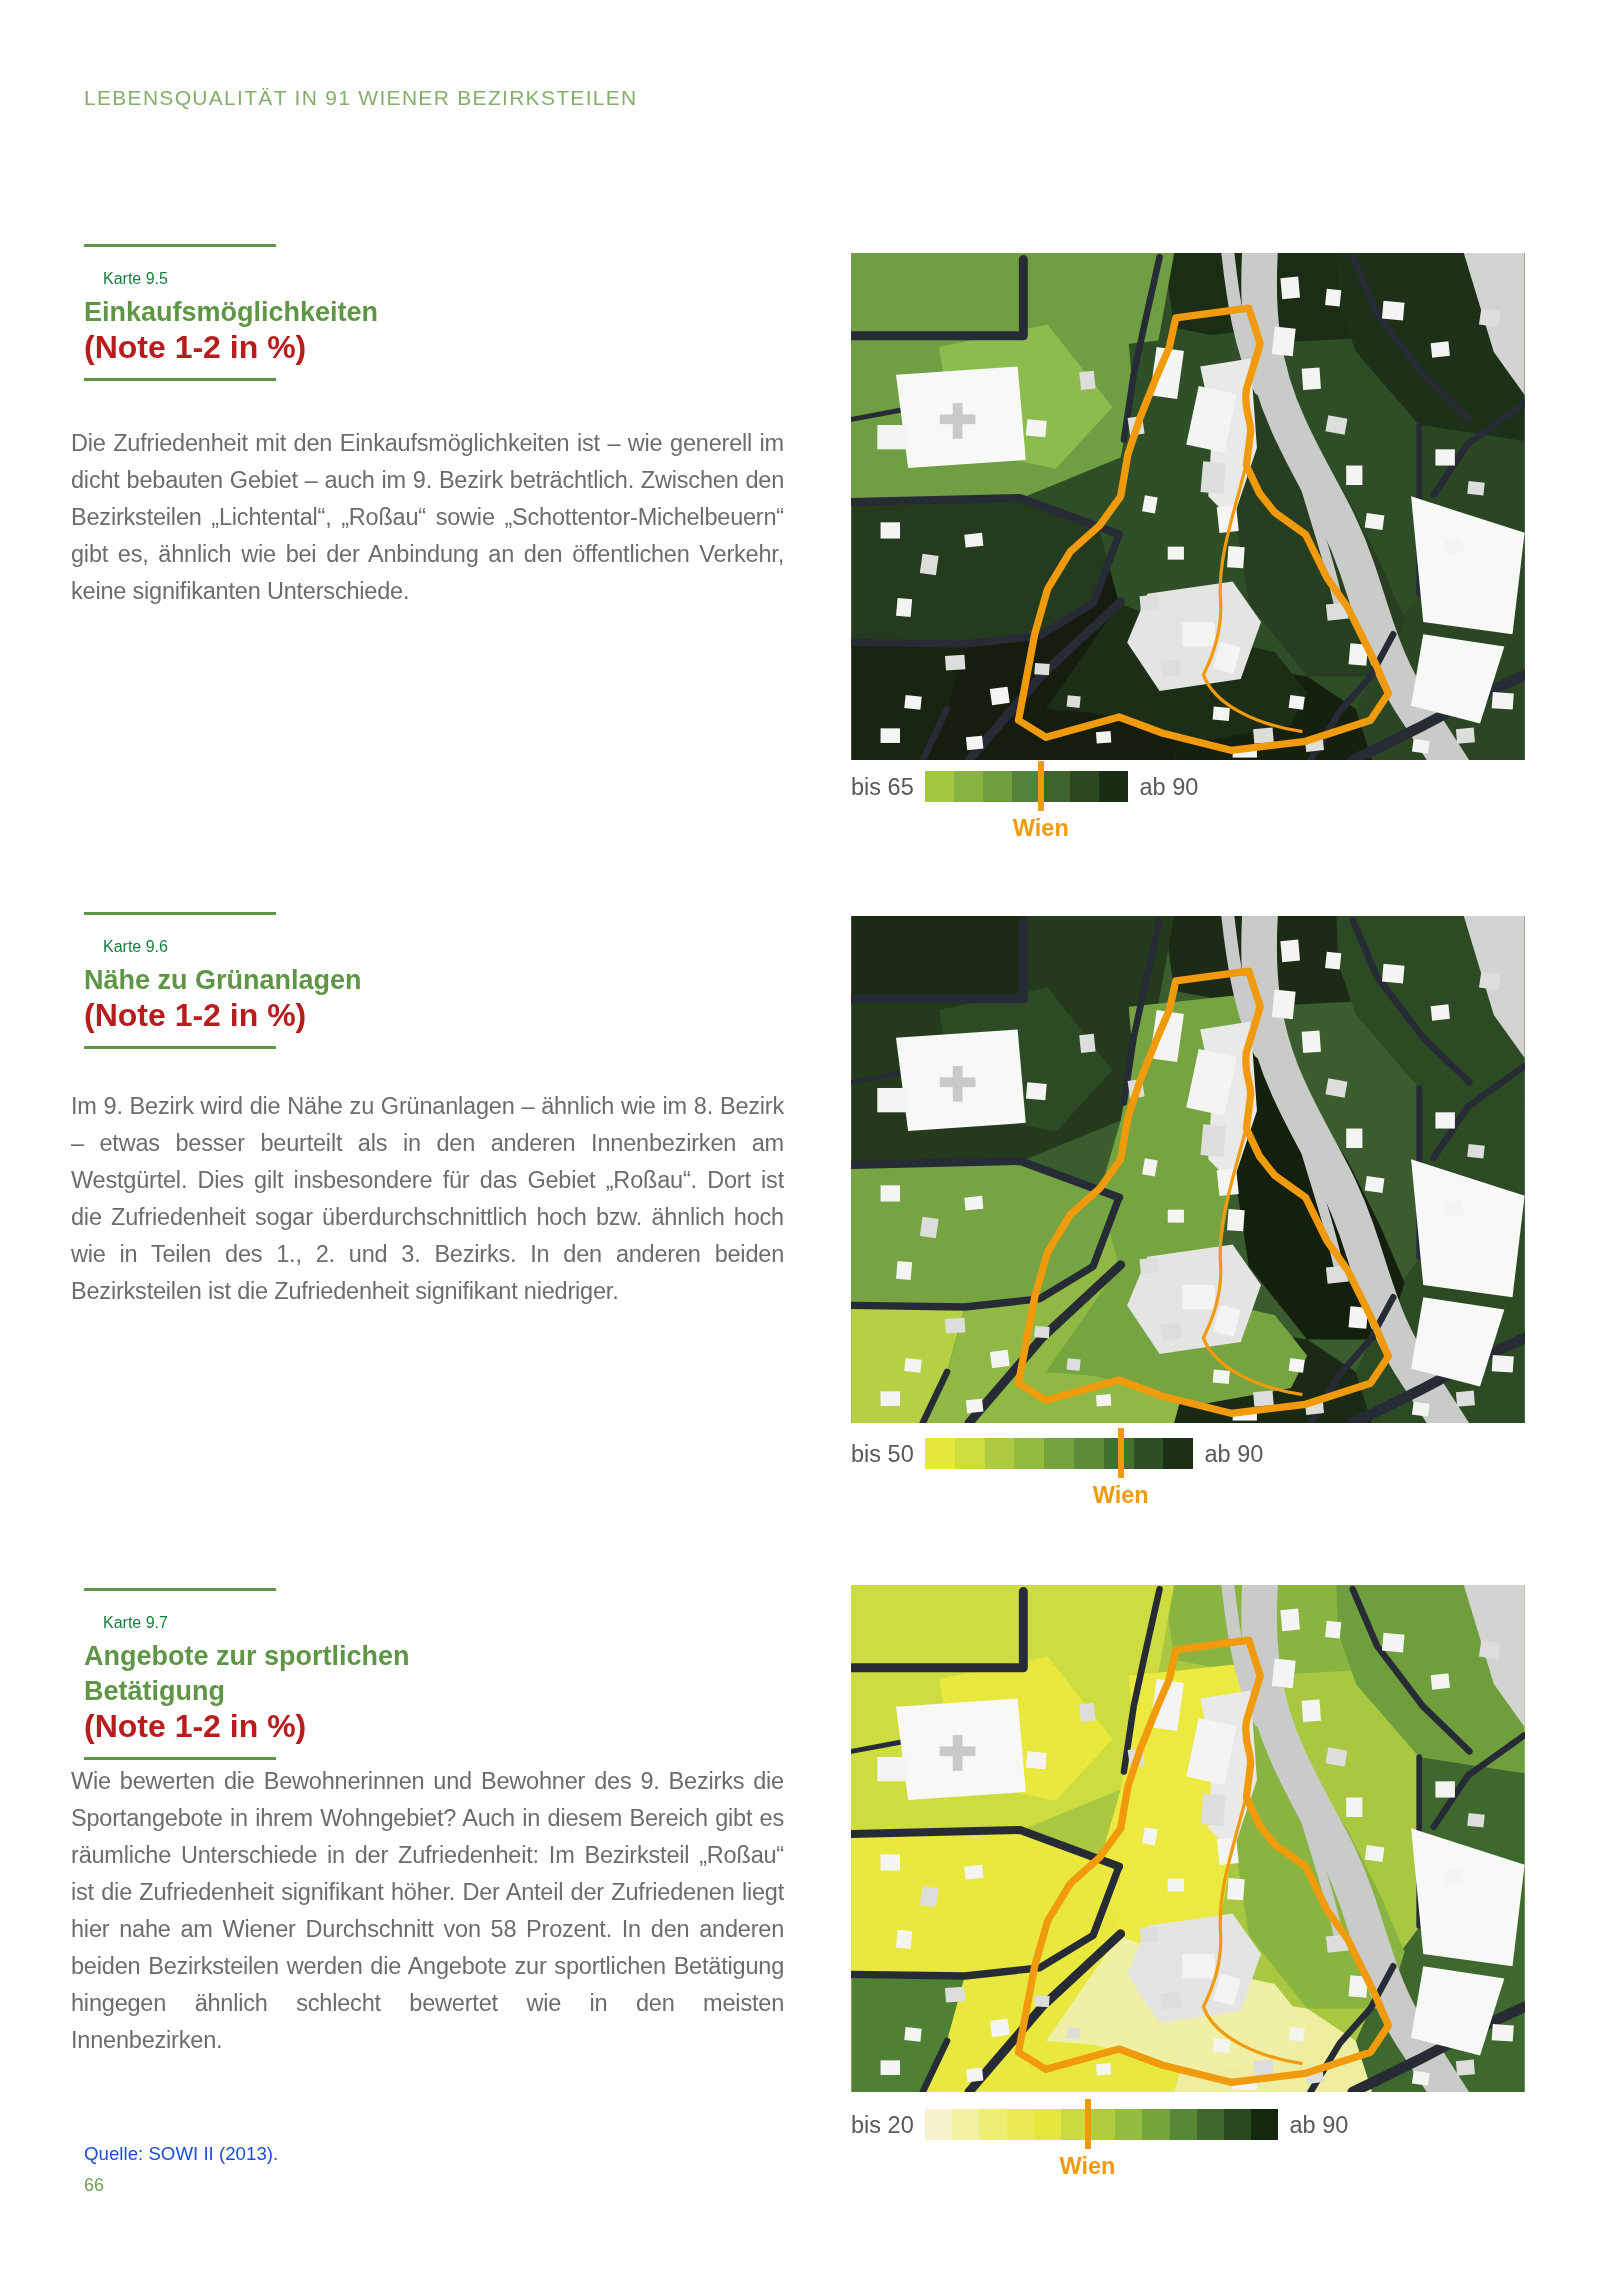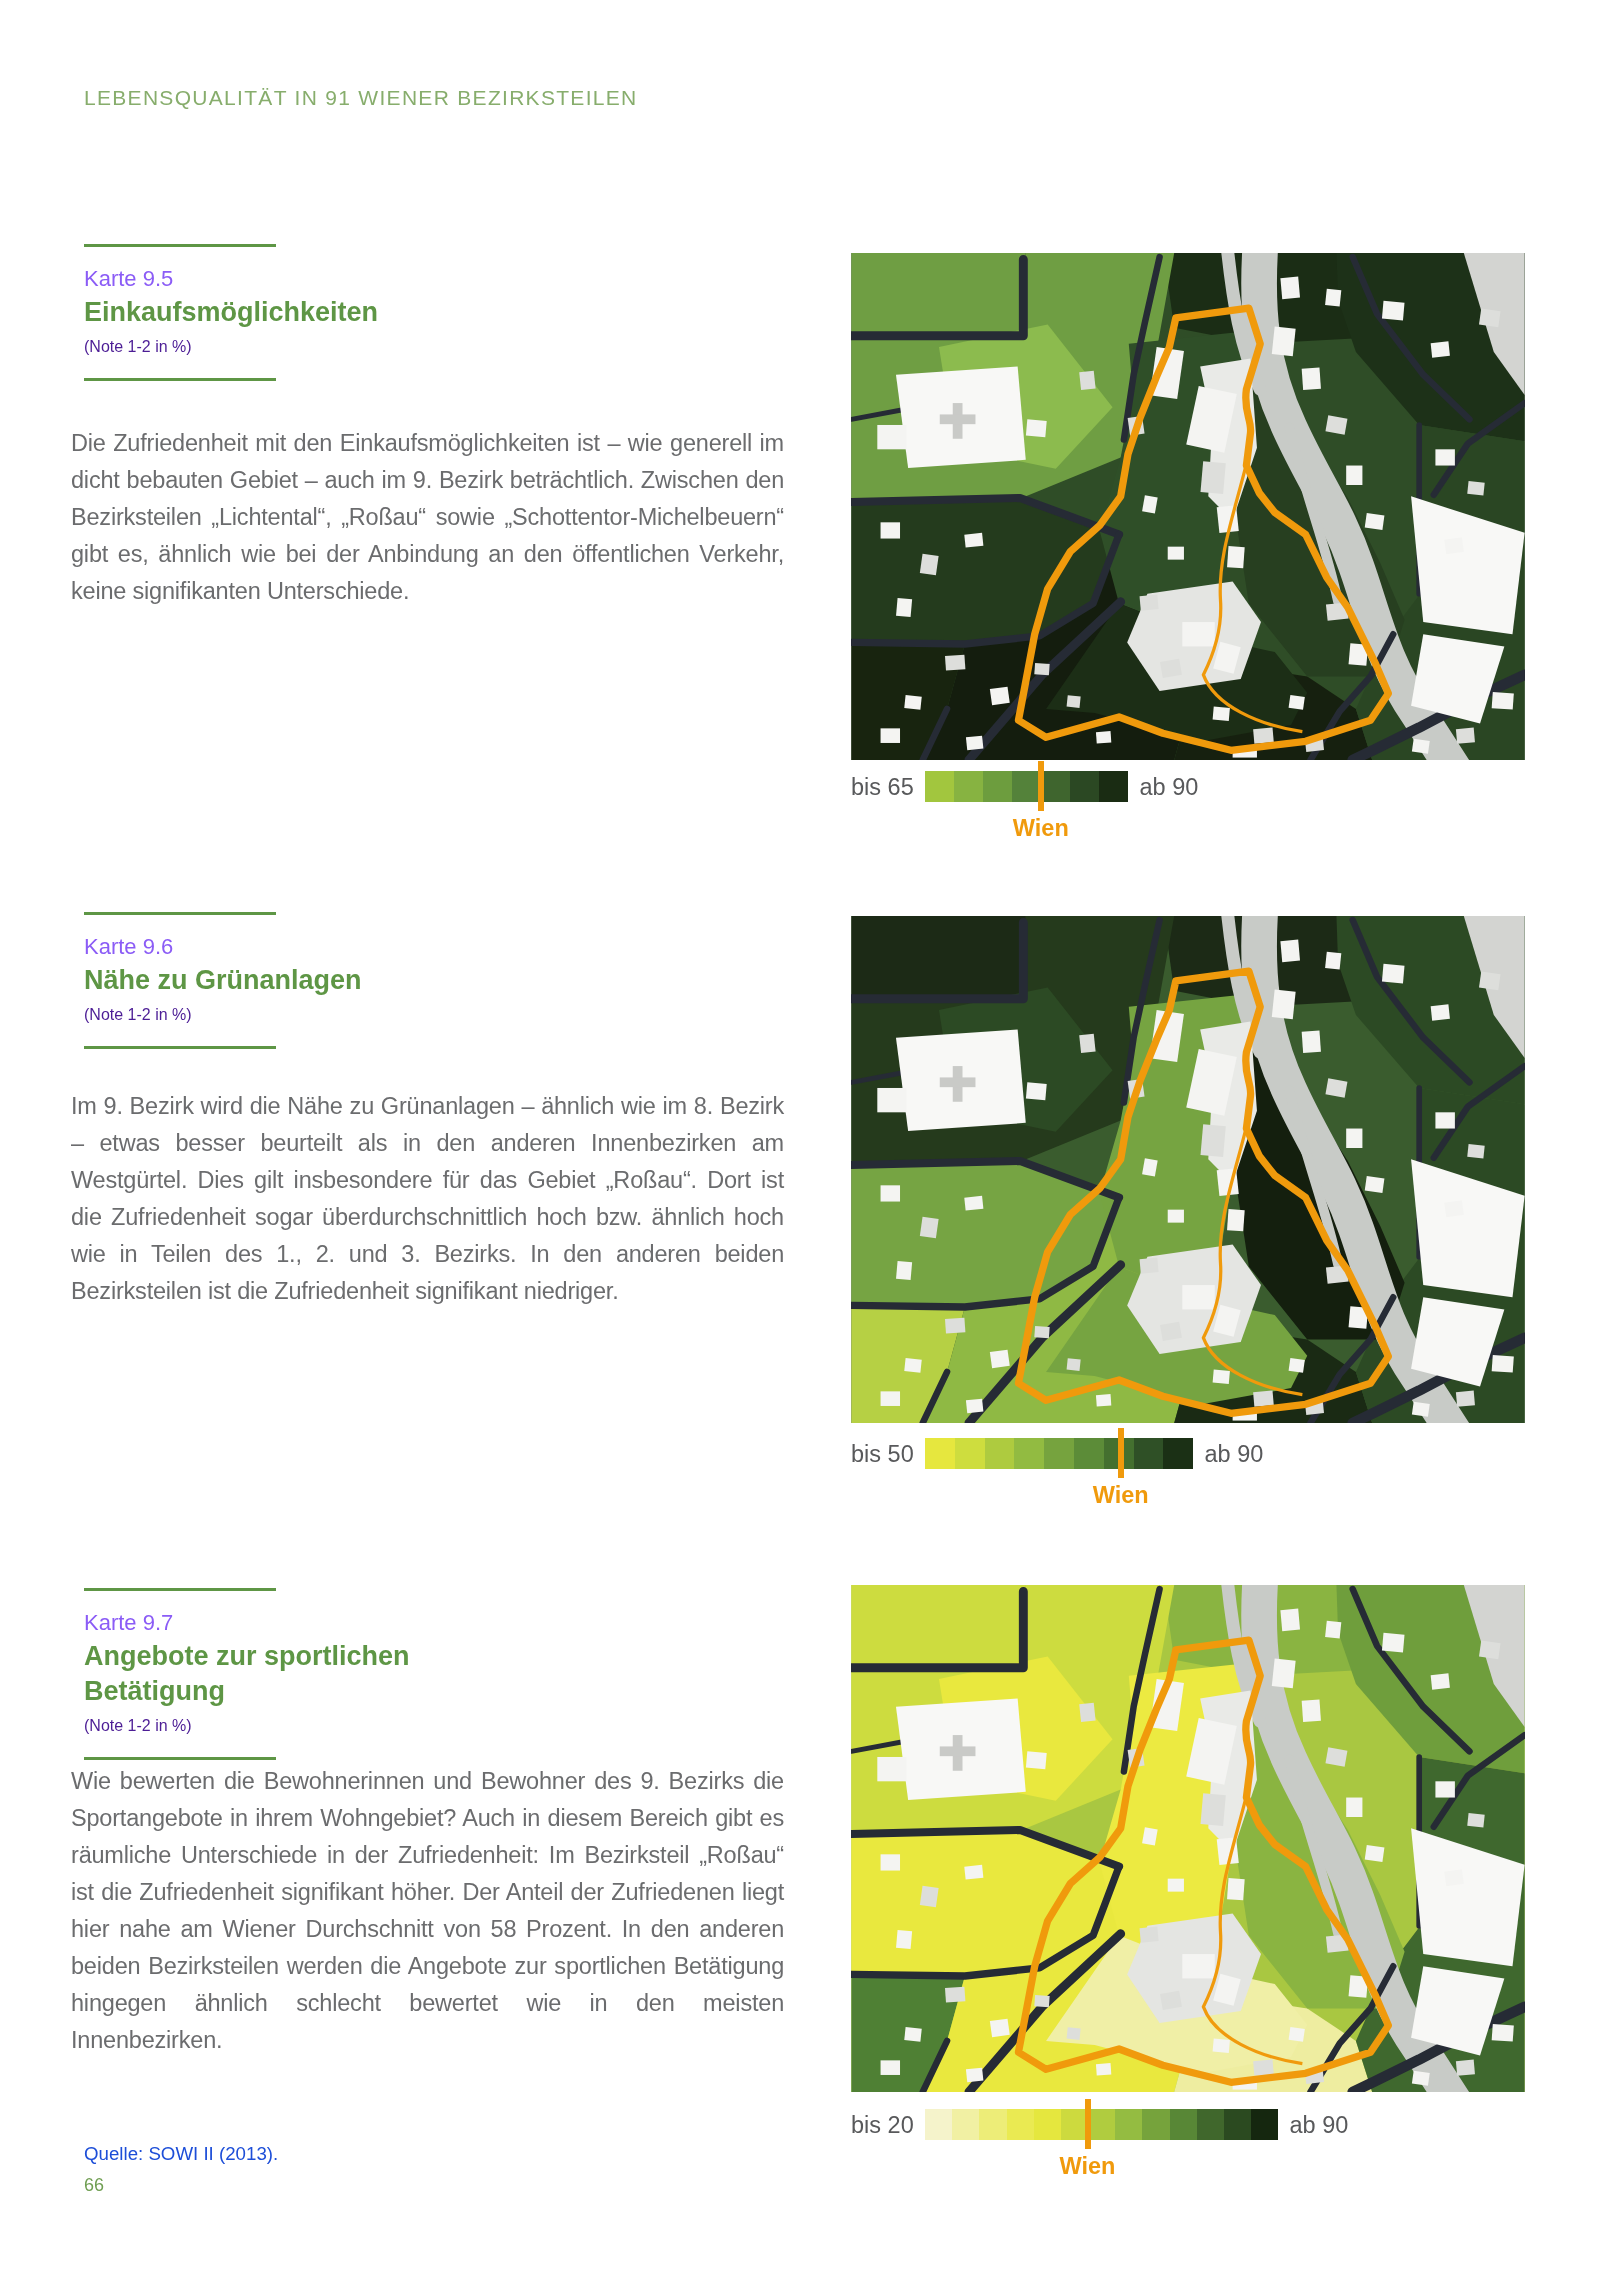--- a/index.html
+++ b/index.html
@@ -2,23 +2,23 @@
 <html style="font-size:13px"><head>
 <meta charset="utf-8">
 <style>
   html,body{margin:0;padding:0;background:#ffffff;}
   .page{position:relative;width:1623px;height:2295px;background:#ffffff;
         font-family:"Liberation Sans",sans-serif;overflow:hidden;padding-left:19px;}
   .hdr{position:absolute;left:84px;top:86px;font-size:21px;letter-spacing:1.3px;
        color:#87ad6c;font-weight:400;}
   .khead{position:absolute;left:84px;width:341px;}
   .krule{width:192px;height:3.2px;background:#5e9645;}
-  .kname{margin-top:16px;font-size:22px;color:#8b5cf6;line-height:32px;}
+  .kname{margin-top:16px;font-size:16px;color:#15803d;line-height:32px;margin-left:19px;}
   .ktitle{font-size:27px;font-weight:700;color:#5e9645;line-height:35px;}
-  .knote{font-size:16px;color:#4c1d95;line-height:34px;}
+  .knote{font-size:32px;color:#b91c1c;line-height:34px;font-weight:bold;}
   .krule2{margin-top:14px;}
   .bodytext{position:absolute;left:71px;width:713px;font-size:23.5px;line-height:37px;
             color:#6b6c6e;text-align:justify;letter-spacing:-0.2px;}
   .mapbox{position:absolute;left:851px;width:674px;height:507px;}
   .mapbox svg{display:block;}
   .legend{position:absolute;left:851px;display:flex;align-items:flex-start;height:89px;}
   .lg-label{font-size:23.5px;color:#58595b;line-height:32px;}
   .lg-bar{position:relative;height:31px;display:flex;margin:0 11.4px;border-radius:11px;}
   .sw{flex:1;}
   .wien-mark{position:absolute;top:-9.7px;width:5.7px;height:50px;background:#f09a0c;}

